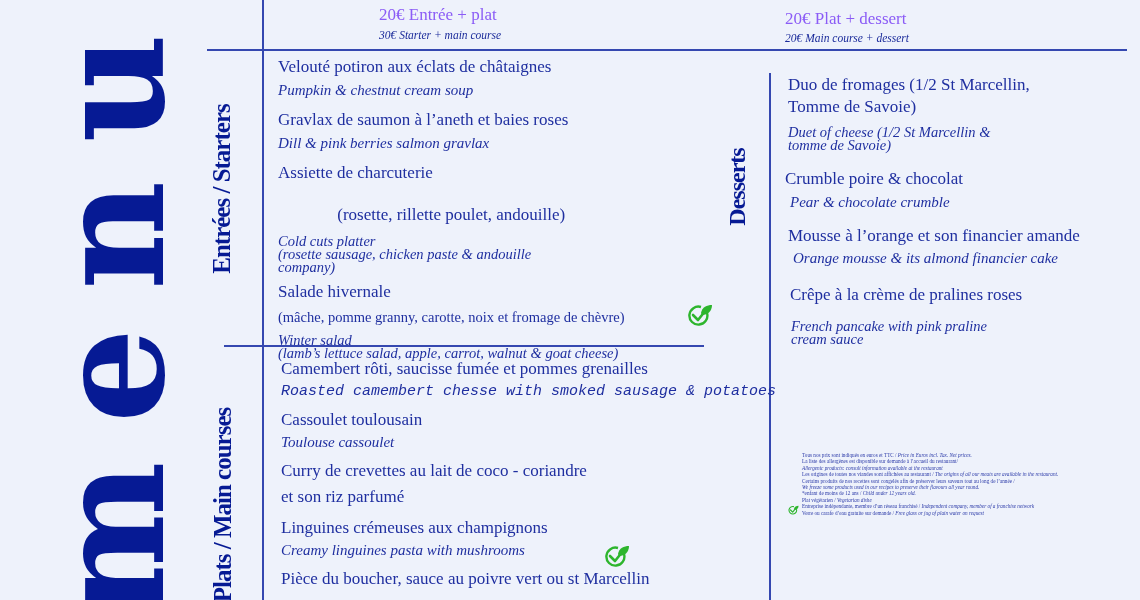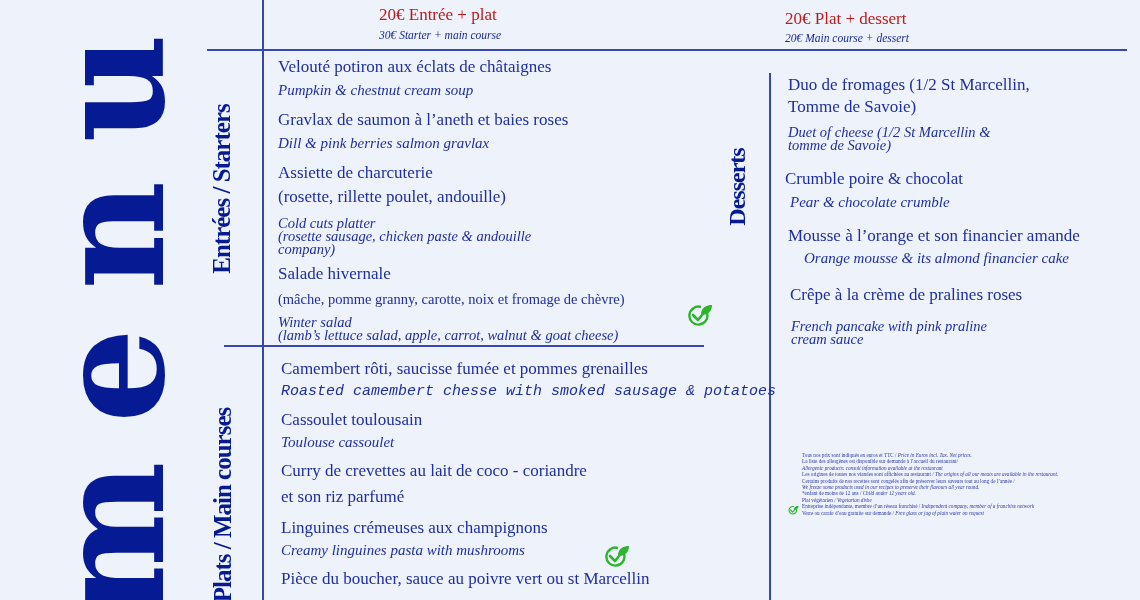--- a/index.html
+++ b/index.html
@@ -16,21 +16,21 @@
     transform:rotate(-90deg); transform-origin:center center;
     font-family:"DejaVu Serif", serif; font-weight:bold;
     font-size:150px; color:#061a94; letter-spacing:38px; line-height:140px;
     white-space:nowrap; text-align:center;
   }
   .section-label {
     position:absolute; transform:rotate(-90deg); transform-origin:center center;
     font-family:"Liberation Serif", serif; font-weight:bold; color:#061a94;
     white-space:nowrap; text-align:center; letter-spacing:-1px;
   }
-  .price-main { font-family:"Liberation Serif", serif; font-size:17px; color:#b91c1c; }
+  .price-main { font-family:"Liberation Serif", serif; font-size:17px; color:#8b5cf6; }
   .price-sub { font-family:"Liberation Serif", serif; font-size:11.5px; font-style:italic; color:#1a2a9a; }
   .fr { font-family:"Liberation Serif", serif; font-size:17px; color:#1f2fa0; line-height:22px; white-space:nowrap; }
   .en { font-family:"Liberation Serif", serif; font-style:italic; font-size:15px; color:#1f2fa0; line-height:17px; white-space:nowrap; }
   .en.small { line-height:13px; font-size:14.5px; }
   .veg { position:absolute; width:26px; height:22px; }
   .footnotes { position:absolute; left:802px; top:452px; width:330px;
     font-family:"Liberation Serif", serif; font-size:5.2px; line-height:6.4px; color:#2b3aa8; }
   .footnotes i { font-style:italic; }
   .fn-line { white-space:nowrap; }
 </style>
@@ -61,21 +61,21 @@
   <div>
     <div class="fr">Velouté potiron aux éclats de châtaignes</div>
     <div class="en" style="margin-top:4px;">Pumpkin &amp; chestnut cream soup</div>
   </div>
   <div style="margin-top:10px;">
     <div class="fr">Gravlax de saumon à l’aneth et baies roses</div>
     <div class="en" style="margin-top:4px;">Dill &amp; pink berries salmon gravlax</div>
   </div>
   <div style="margin-top:10px;">
     <div class="fr">Assiette de charcuterie</div>
-    <div class="fr" style="margin-top:2px;">(rosette, rillette poulet, andouille)</div>
+    <div class="fr" style="margin-top:20px;text-align:center;">(rosette, rillette poulet, andouille)</div>
     <div class="en small" style="margin-top:9px;">Cold cuts platter</div>
     <div class="en small">(rosette sausage, chicken paste &amp; andouille</div>
     <div class="en small">company)</div>
   </div>
   <div style="margin-top:7px;">
     <div class="fr">Salade hivernale</div>
     <div class="fr" style="font-size:14.5px; margin-top:3px;">(mâche, pomme granny, carotte, noix et fromage de chèvre)</div>
     <div class="en small" style="margin-top:6px;">Winter salad</div>
     <div class="en small">(lamb’s lettuce salad, apple, carrot, walnut &amp; goat cheese)</div>
   </div>
@@ -120,21 +120,21 @@
     <div class="fr" style="margin-top:0px;">Tomme de Savoie)</div>
     <div class="en small" style="margin-top:8px;">Duet of cheese (1/2 St Marcellin &amp;</div>
     <div class="en small">tomme de Savoie)</div>
   </div>
   <div style="margin-top:16px; margin-left:-3px;">
     <div class="fr">Crumble poire &amp; chocolat</div>
     <div class="en" style="margin-top:4px; margin-left:5px;">Pear &amp; chocolate crumble</div>
   </div>
   <div style="margin-top:14px;">
     <div class="fr">Mousse à l’orange et son financier amande</div>
-    <div class="en" style="margin-top:3px; margin-left:16px;">Orange mousse &amp; its almond financier cake</div>
+    <div class="en" style="margin-top:3px; margin-left:5px;">Orange mousse &amp; its almond financier cake</div>
   </div>
   <div style="margin-top:17px; margin-left:2px;">
     <div class="fr">Crêpe à la crème de pralines roses</div>
     <div class="en small" style="margin-top:14px; margin-left:1px;">French pancake with pink praline</div>
     <div class="en small" style="margin-left:1px;">cream sauce</div>
   </div>
 </div>
 
 <div class="footnotes">
   <div class="fn-line"><span>Tous nos prix sont indiqués en euros et TTC /</span> <i>Price in Euros incl. Tax. Net prices.</i></div>

